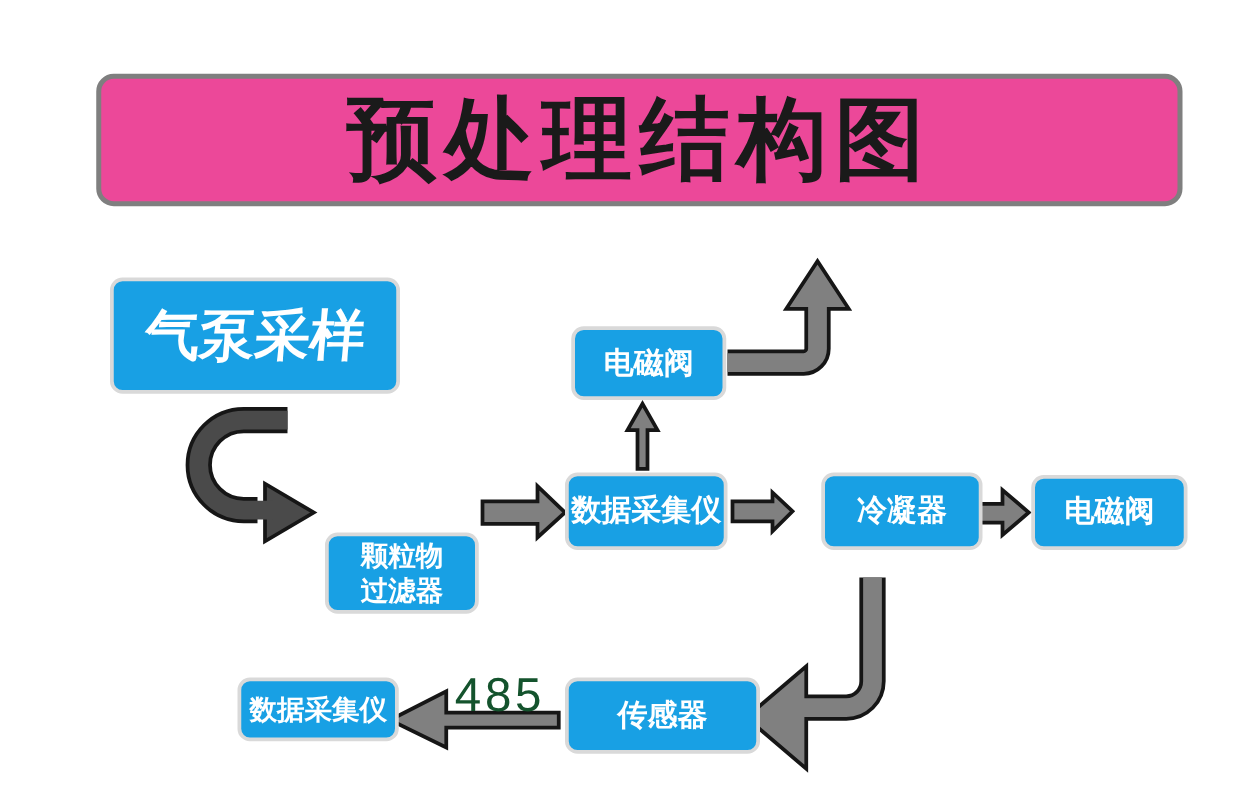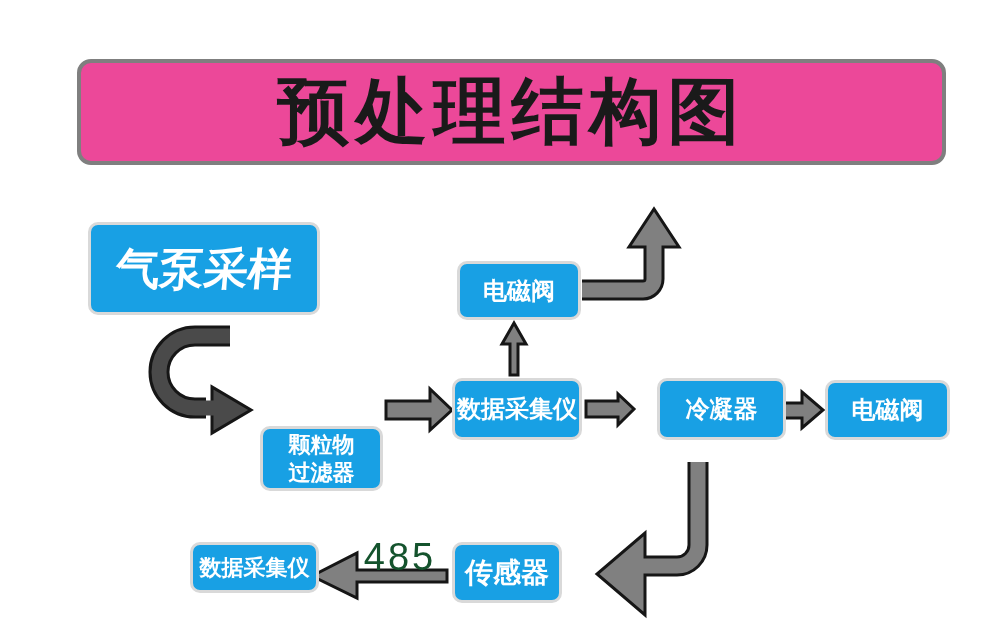--- a/index.html
+++ b/index.html
@@ -28,21 +28,21 @@
   }
   .node span{display:block;}
   .n-air-pump{left:88px;top:222px;width:232px;height:93px;font-size:44px;}
   .n-air-pump span{transform:skewX(-5deg);}
   .n-solenoid-top{left:457px;top:261px;width:124px;height:59px;font-size:24px;}
   .n-particulate{left:260px;top:378px;width:123px;height:65px;font-size:22px;margin-top:48px;}
   .n-moisture{left:452px;top:378px;width:130px;height:62px;font-size:24px;}
   .n-condenser{left:633px;top:378px;width:129px;height:62px;font-size:24px;margin-left:24px;}
   .n-solenoid-right{left:825px;top:380px;width:125px;height:60px;font-size:24px;}
   .n-data-collector{left:190px;top:542px;width:129px;height:51px;font-size:22px;}
-  .n-sensor{left:452px;top:542px;width:110px;height:61px;font-size:28px;}
+  .n-sensor{left:452px;top:542px;width:156px;height:61px;font-size:24px;}
   .bus-label{
     position:absolute;left:360px;top:536px;width:80px;
     text-align:center;font-size:38px;color:#14532d;font-weight:normal;
     letter-spacing:3px;
   }
   .arrow-layer{position:absolute;left:0;top:0;width:1000px;height:636px;z-index:0;}
   .node,.title-box,.bus-label{z-index:2;}
 </style>
 </head>
 <body>

